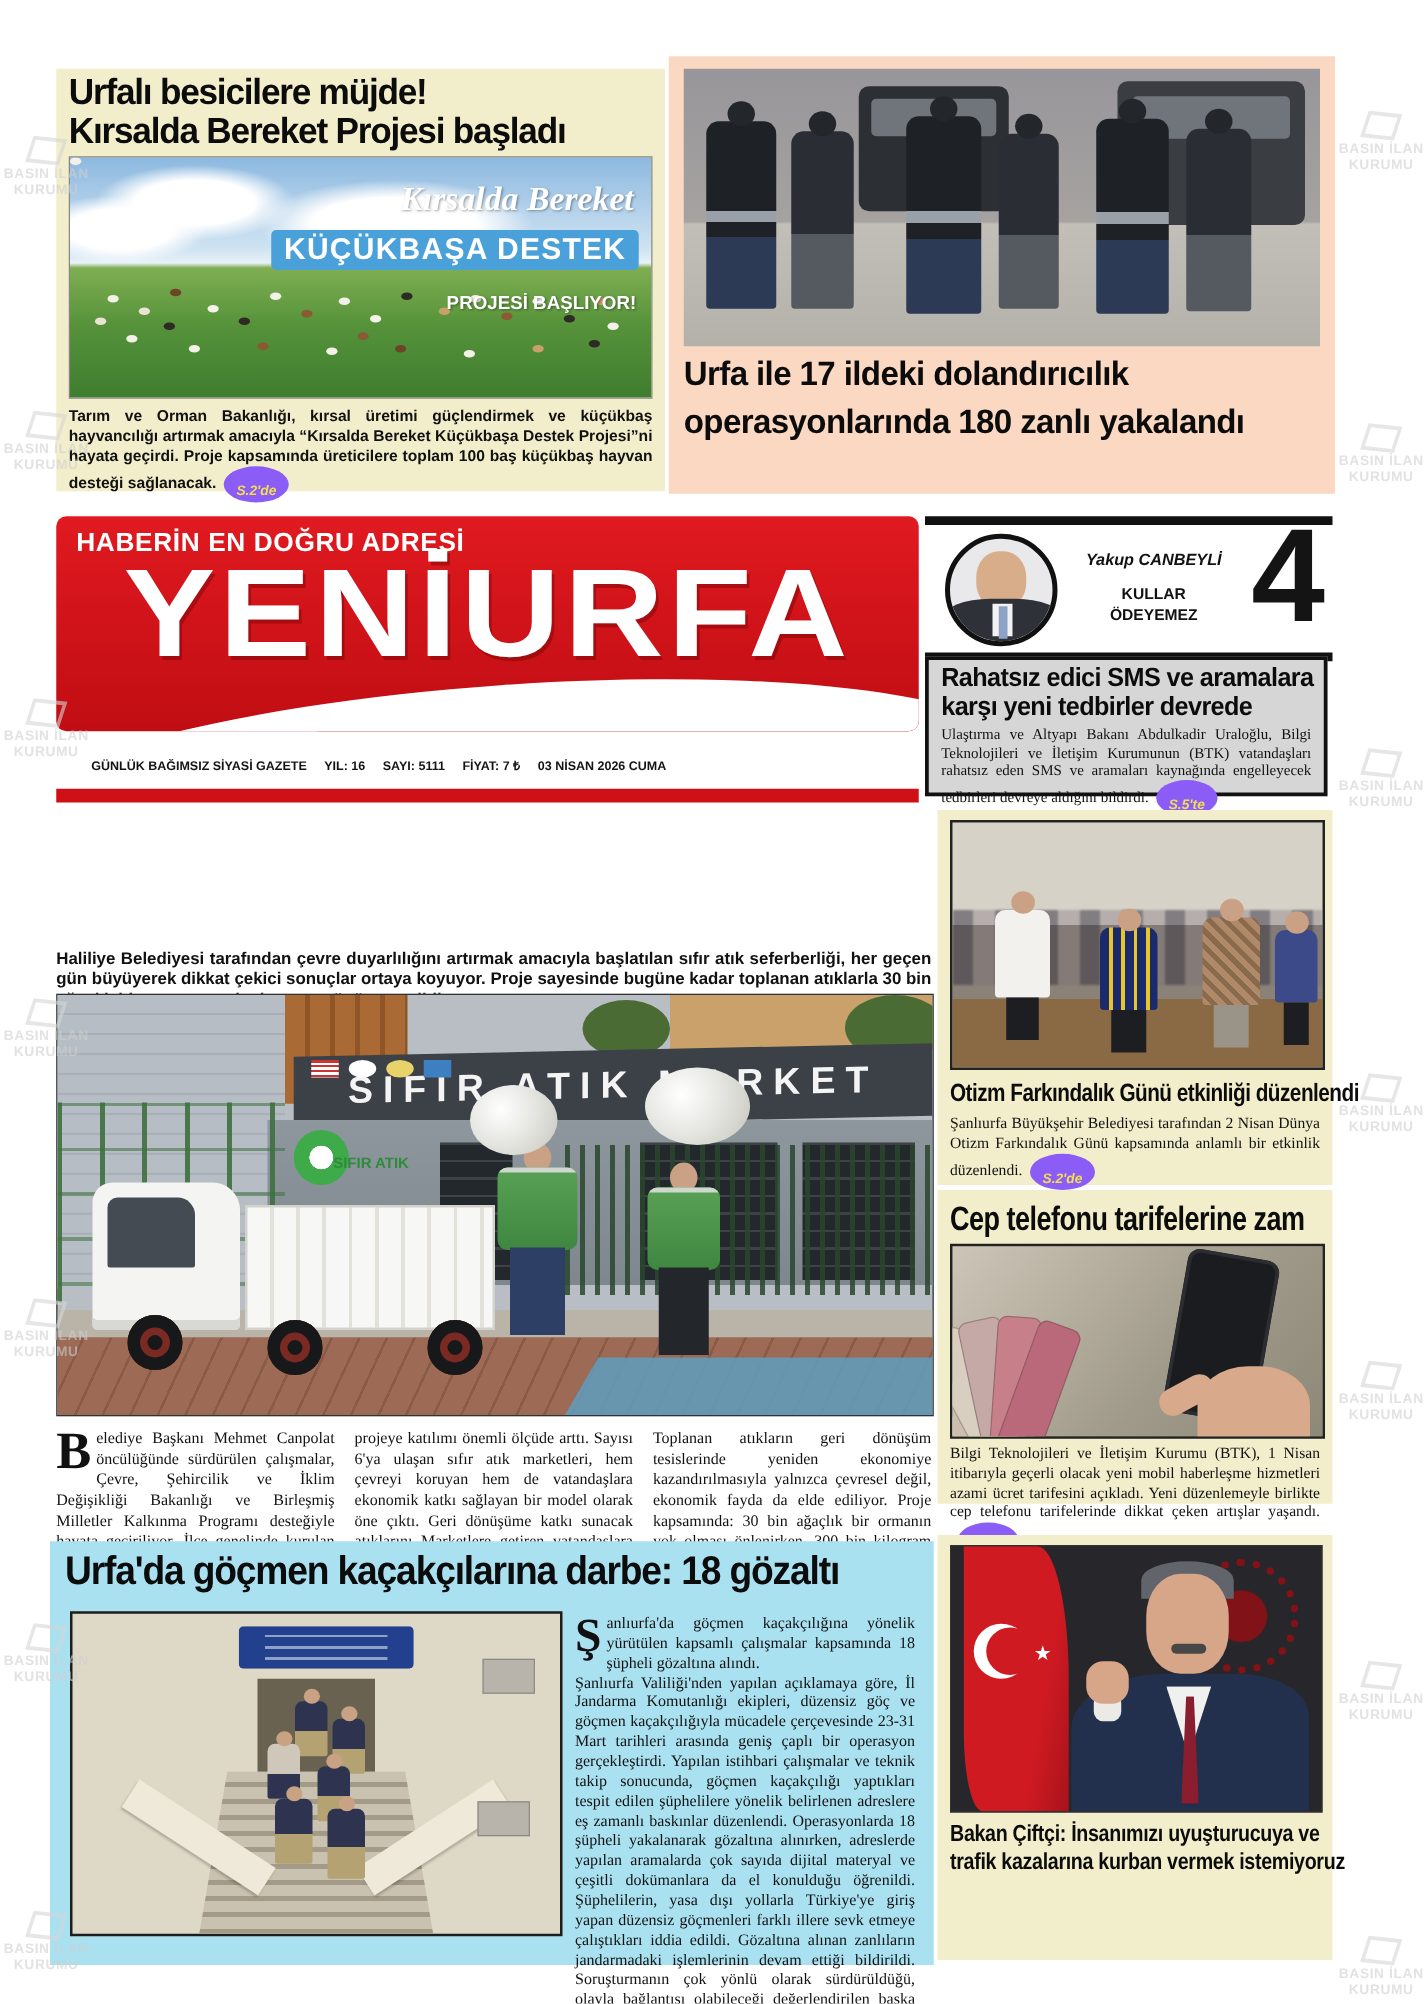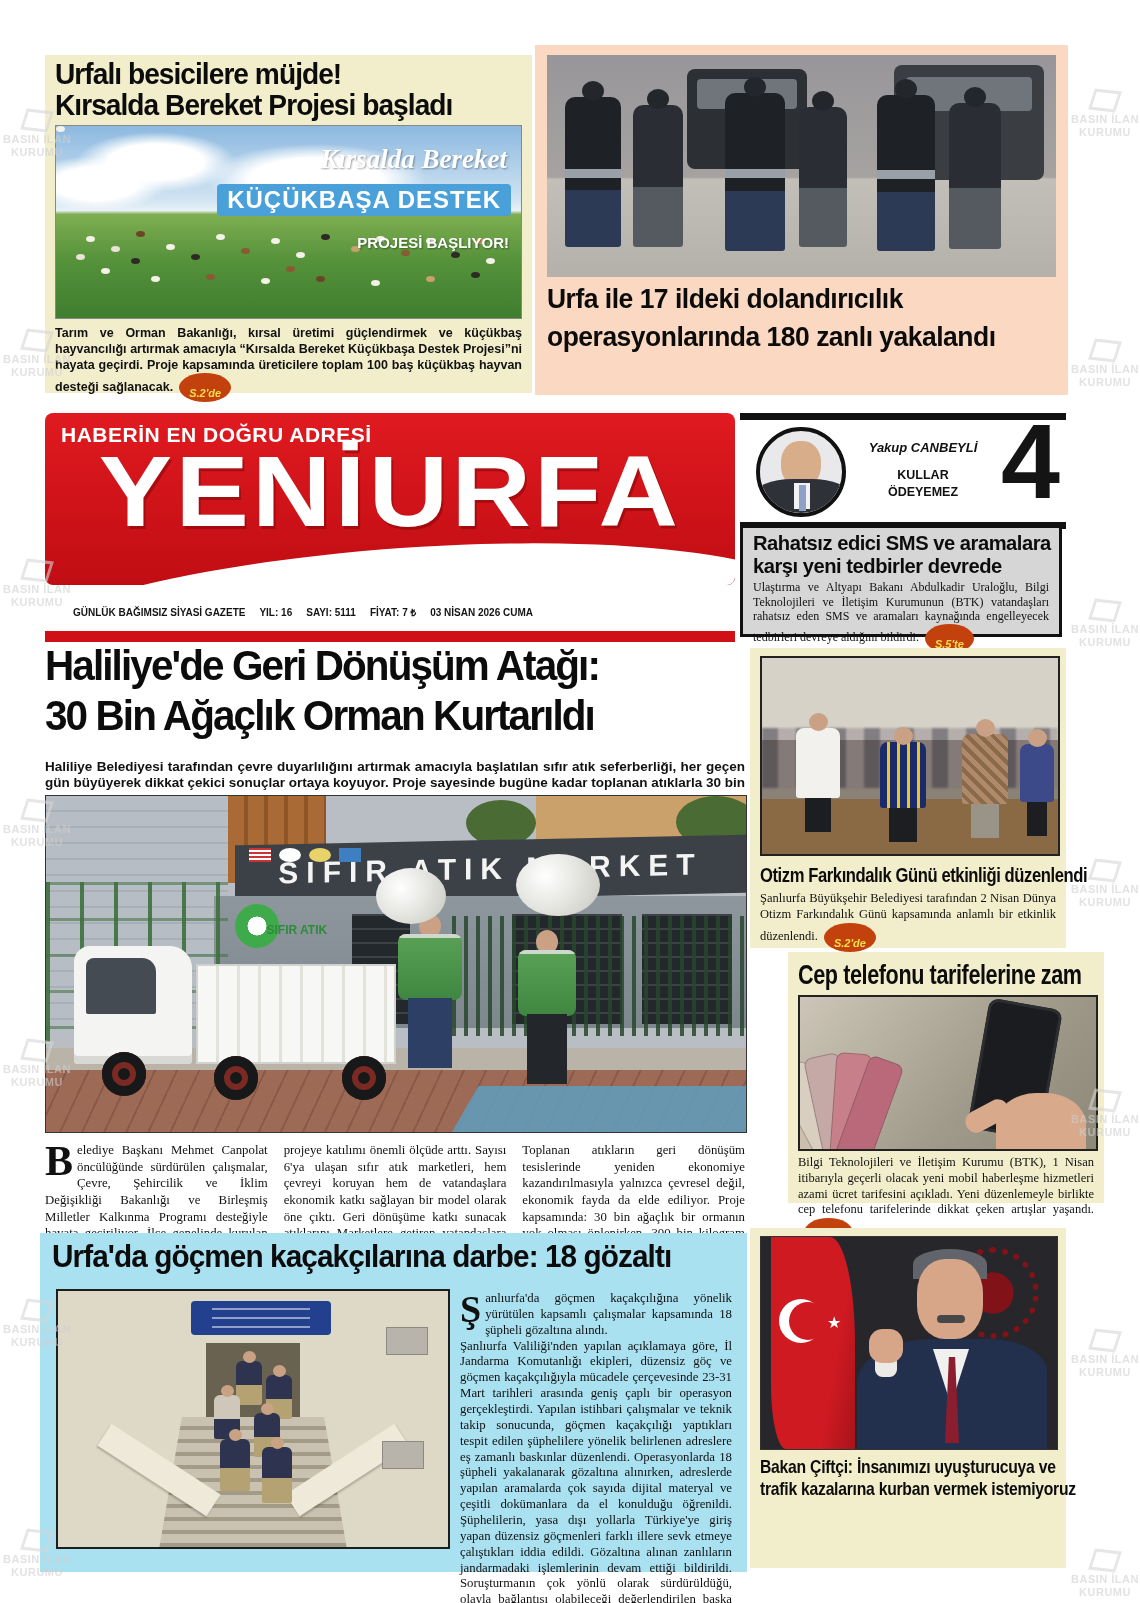--- a/index.html
+++ b/index.html
@@ -6,21 +6,21 @@
   .page{position:relative;width:1140px;height:1603px;background:#fff;overflow:hidden;
         font-family:"Liberation Sans",sans-serif;color:#111;}
   .abs{position:absolute;}
   
   .wm{position:absolute;width:70px;color:#cfcfcf;opacity:.6;font-weight:bold;font-size:11px;
       line-height:1.15;text-align:center;letter-spacing:.5px;z-index:5;pointer-events:none;}
   .wm::before{content:"";display:block;width:22px;height:15px;margin:0 auto 2px;
       border:3px solid #d6d6d6;transform:skewX(-18deg) skewY(6deg);}
   
   .hl{font-weight:bold;color:#0c0c0c;white-space:nowrap;transform-origin:0 50%;}
-  .badge{display:inline-block;background:#c2410c;color:#f2df4e;border-radius:50%;
+  .badge{display:inline-block;background:#8b5cf6;color:#f2df4e;border-radius:50%;
          padding:14px 10px 3px;font:bold italic 11px "Liberation Sans",sans-serif;
          margin-left:6px;vertical-align:middle;}
   .serif{font-family:"Liberation Serif",serif;}
   .ph{position:relative;overflow:hidden;}
   
   .tl{left:45px;top:55px;width:487px;height:338px;background:#f2eecb;padding:4px 10px;box-sizing:border-box;}
   .tl .hl{font-size:29px;line-height:1.06;letter-spacing:-1px;transform:scaleX(.97);}
   .tl-photo{margin-top:5px;width:465px;height:192px;border:1px solid #888;
       background:linear-gradient(#8db9e0 0%,#cfe3f2 38%,#e8f1f7 44%,#7fae52 46%,#55923a 70%,#3f7d2f 100%);}
   .cloud{position:absolute;background:radial-gradient(closest-side,#ffffff 60%,rgba(255,255,255,0));border-radius:50%;}
@@ -141,21 +141,21 @@
       background:linear-gradient(#d6d2c8 0 42%,#8a8177 42% 72%,#8a6a45 72% 100%);}
   .crowd{position:absolute;left:0;top:70px;width:100%;height:60px;
       background:repeating-linear-gradient(90deg,rgba(60,55,70,.55) 0 16px,rgba(120,110,120,.35) 16px 34px);
       filter:blur(1px);}
   .dancer{position:absolute;border-radius:8px 8px 3px 3px;}
   .dancer::before{content:"";position:absolute;left:50%;top:-15px;width:19px;height:18px;margin-left:-9px;
       border-radius:50%;background:#caa184;}
   .dancer .dlegs{position:absolute;left:20%;top:100%;width:60%;height:34px;background:#1c1e22;}
   .otizm .hl{font-size:20px;margin-top:8px;transform:scaleX(.83);letter-spacing:-.5px;}
   .rbody{margin-top:4px;font-family:"Liberation Serif",serif;font-size:12.5px;line-height:1.26;text-align:justify;}
-  .phone{left:788px;top:952px;width:316px;height:251px;}
+  .phone{left:750px;top:952px;width:316px;height:251px;}
   .phone .hl{font-size:27px;transform:scaleX(.8);letter-spacing:-.5px;}
   .phone-photo{width:296px;height:152px;border:2px solid #222;margin-top:4px;
       background:linear-gradient(130deg,#cdc6b8 0%,#a09a8a 60%,#8e8878 100%);}
   .note{position:absolute;left:28px;bottom:-26px;width:34px;height:120px;border-radius:8px;
       transform-origin:50% 100%;border:1px solid rgba(90,70,70,.4);}
   .phone-dev{position:absolute;right:44px;top:6px;width:74px;height:132px;background:#1b1c1f;border-radius:10px;
       transform:rotate(10deg);box-shadow:inset 0 0 0 3px #2c2d31;}
   .hand{position:absolute;right:10px;bottom:-14px;width:90px;height:70px;border-radius:45% 45% 0 0;background:#d9a98c;}
   .thumb{position:absolute;right:86px;bottom:22px;width:46px;height:22px;border-radius:12px;background:#d9a98c;transform:rotate(-28deg);}
   
@@ -279,24 +279,20 @@
     <div class="hl">Rahatsız edici SMS ve aramalara</div>
     <div class="hl">karşı yeni tedbirler devrede</div>
     <div class="sms-body serif"><span>Ulaştırma ve Altyapı Bakanı Abdulkadir Uraloğlu, Bilgi Teknolojileri ve İletişim Kurumunun (BTK) vatandaşları rahatsız eden SMS ve aramaları kaynağında engelleyecek tedbirleri devreye aldığını bildirdi.</span><span class="badge">S.5'te</span></div>
   </section>
 
   <div class="abs dateline">
     <span>GÜNLÜK BAĞIMSIZ SİYASİ GAZETE</span><span>YIL: 16</span><span>SAYI: 5111</span><span>FİYAT: 7 ₺</span><span>03 NİSAN 2026 CUMA</span>
   </div>
   <div class="abs redbar"></div>
 
-  <div class="abs lead-h">
-    <div class="hl">Haliliye'de Geri Dönüşüm Atağı:</div>
-    <div class="hl">30 Bin Ağaçlık Orman Kurtarıldı</div>
-  </div>
   <div class="abs deck">Haliliye Belediyesi tarafından çevre duyarlılığını artırmak amacıyla başlatılan sıfır atık seferberliği, her geçen gün büyüyerek dikkat çekici sonuçlar ortaya koyuyor. Proje sayesinde bugüne kadar toplanan atıklarla 30 bin ağaçlık bir ormanın yok olmasının önüne geçildi.</div>
 
   <div class="abs ph lead-photo">
     <div class="b-left"></div>
     <div class="b-mid"></div>
     <div class="b-right"></div>
     <span class="tree" style="left:60%;top:4px;width:70px;height:46px"></span>
     <span class="tree" style="left:90%;top:0;width:80px;height:52px"></span>
     <div class="sign-band">
         <span>SIFIR ATIK MARKET</span>

